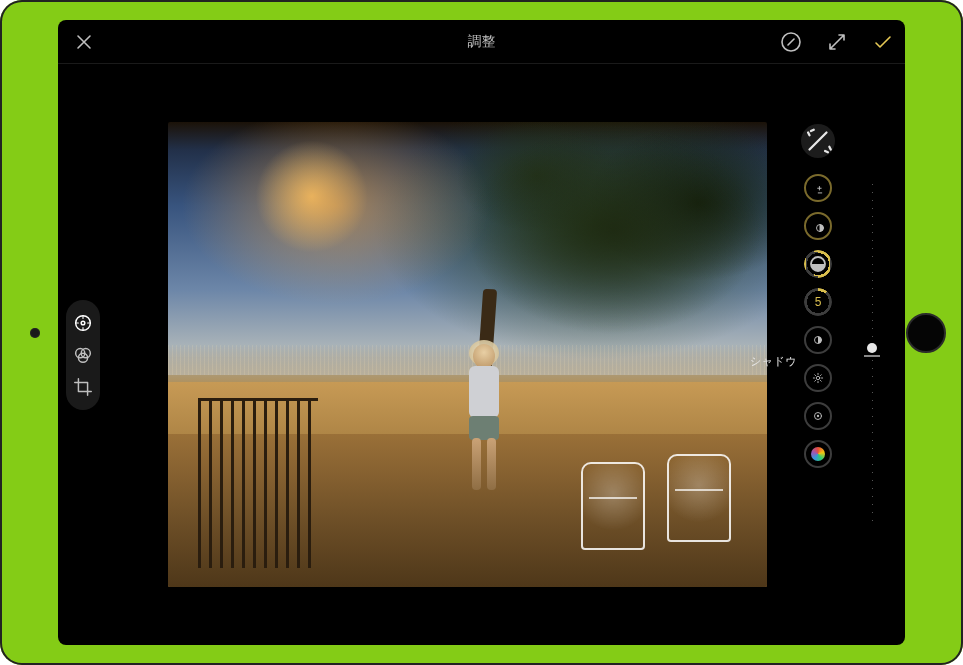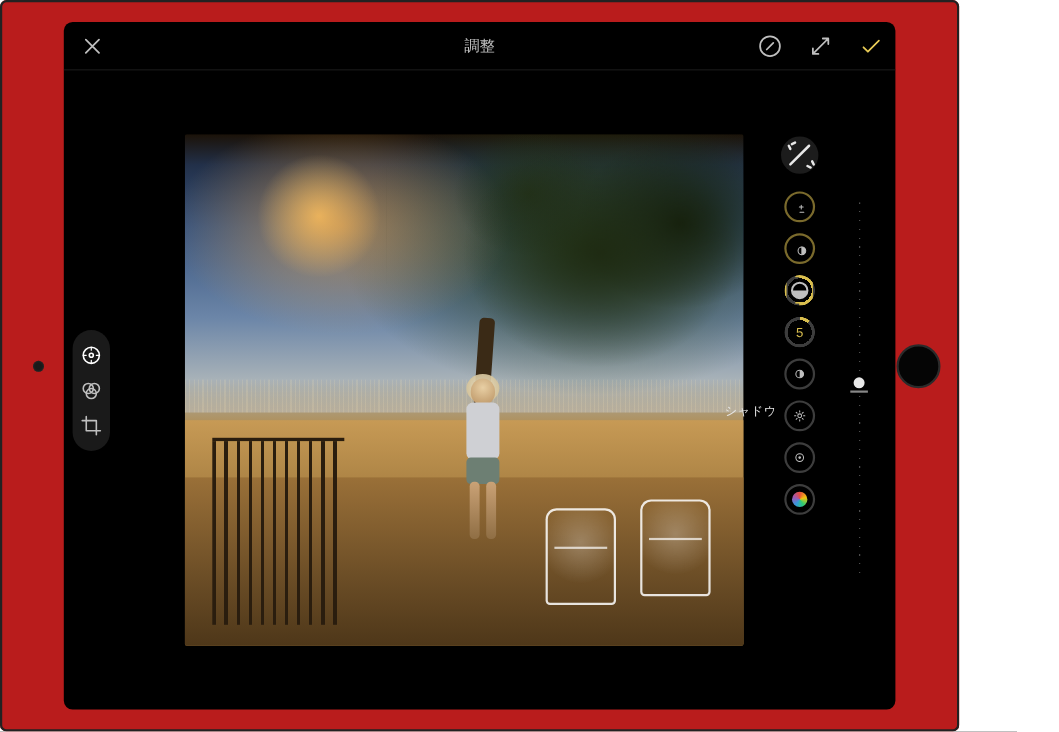--- a/index.html
+++ b/index.html
@@ -1,21 +1,21 @@
 <!DOCTYPE html>
 <html><head>
   <meta charset="utf-8">
   <style>
     * { margin: 0; padding: 0; box-sizing: border-box; }
     html, body { width: 963px; height: 665px; background: #fff; font-family: -apple-system, Helvetica, Arial, sans-serif; }
     .device {
       position: relative;
-      width: 872px; height: 665px;
-      background: #b91c1c;
-      border-radius: 6px;
+      width: 963px; height: 665px;
+      background: #84cc16;
+      border-radius: 22px;
       box-shadow: inset 0 0 0 2px #222;
     }
     .bezel {
       position: absolute; inset: 20px 58px;
       border-radius: 8px;
       background: #000;
       overflow: hidden;
       display: flex; flex-direction: column;
     }
     .camera-dot {
@@ -155,21 +155,21 @@
     .dial.ring-yellow.partial {
       border-color: transparent;
       background:
         conic-gradient(#d9be4e 0 200deg, #3d3d3d 200deg 360deg);
       -webkit-mask: radial-gradient(circle at center, transparent 0 11px, #000 11px 14px, transparent 14px);
       mask: radial-gradient(circle at center, transparent 0 11px, #000 11px 14px, transparent 14px);
     }
     .dial-inner { width:24px;height:24px;border-radius:50%;display:flex;align-items:center;justify-content:center;position:absolute;inset:2px;}
     .dial svg { width:14px; height:14px; }
     .dial-label {
-      position:absolute; right: 108px; top: 302px;
+      position:absolute; right: 108px; top: 290px;
       color:#e8e8e8; font-size:11px; letter-spacing:0.5px;
       white-space:nowrap;
       font-family:Liberation Serif, serif;
     }
     .dial-value {
       width:28px;height:28px;border-radius:50%;
       display:flex;align-items:center;justify-content:center;
       color:#d9be4e; font-size:12px; font-weight:500;
       position:relative;
     }

